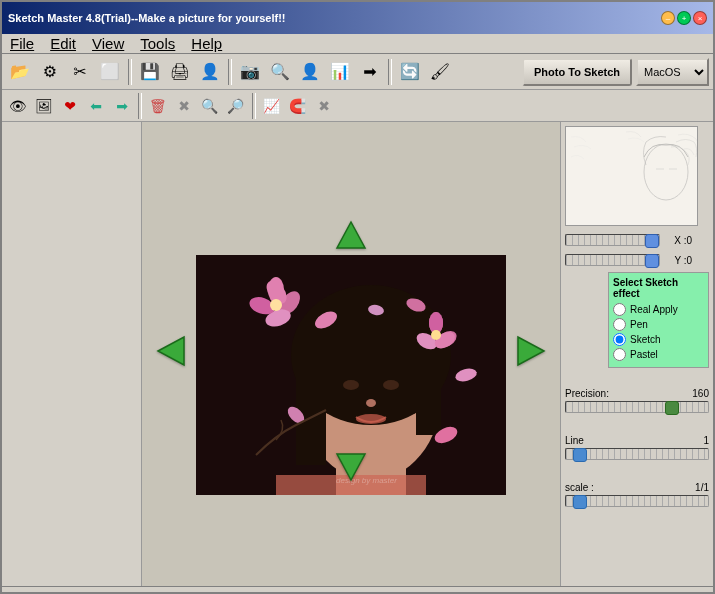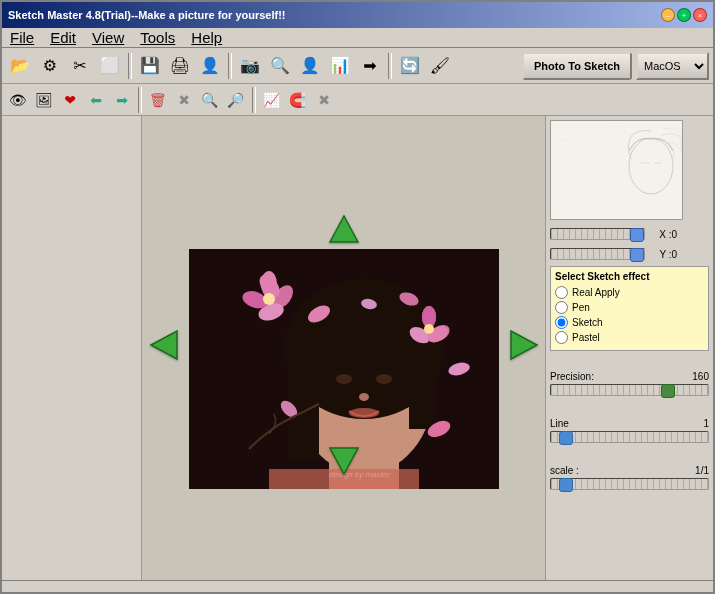--- a/index.html
+++ b/index.html
@@ -14,21 +14,21 @@
     }
 
     
     #title-bar {
       background: linear-gradient(to right, #0a246a, #a6b8e8);
       color: white;
       padding: 3px 6px;
       display: flex;
       align-items: center;
       justify-content: space-between;
-      height: 26px;
+      height: 32px;
     }
     #title-bar .title-text {
       font-size: 11px;
       font-weight: bold;
     }
     #title-bar .win-buttons {
       display: flex;
       gap: 2px;
     }
     .win-btn {
@@ -131,21 +131,21 @@
       background: #c8c4b8;
       position: relative;
       overflow: hidden;
       display: flex;
       align-items: center;
       justify-content: center;
     }
 
     
     #right-panel {
-      width: 168px;
+      width: 153px;
       background: #d4d0c8;
       border-left: 1px solid #999;
       display: flex;
       flex-direction: column;
       padding: 4px;
     }
 
     
     #preview-box {
       width: 133px;
@@ -162,23 +162,24 @@
       display: flex;
       align-items: center;
       margin: 2px 0;
       font-size: 10px;
     }
     .xy-label { font-size: 10px; color: #000; min-width: 28px; text-align: right; }
 
     
     .effect-panel {
       border: 1px solid #999;
-      background: #fef9c3;
+      background: #86efac;
       padding: 4px;
       margin-top: 2px;
+      margin-left: 43px;
     }
     .effect-title {
       font-size: 10px;
       font-weight: bold;
       margin-bottom: 4px;
     }
     .radio-row {
       display: flex;
       align-items: center;
       gap: 4px;

